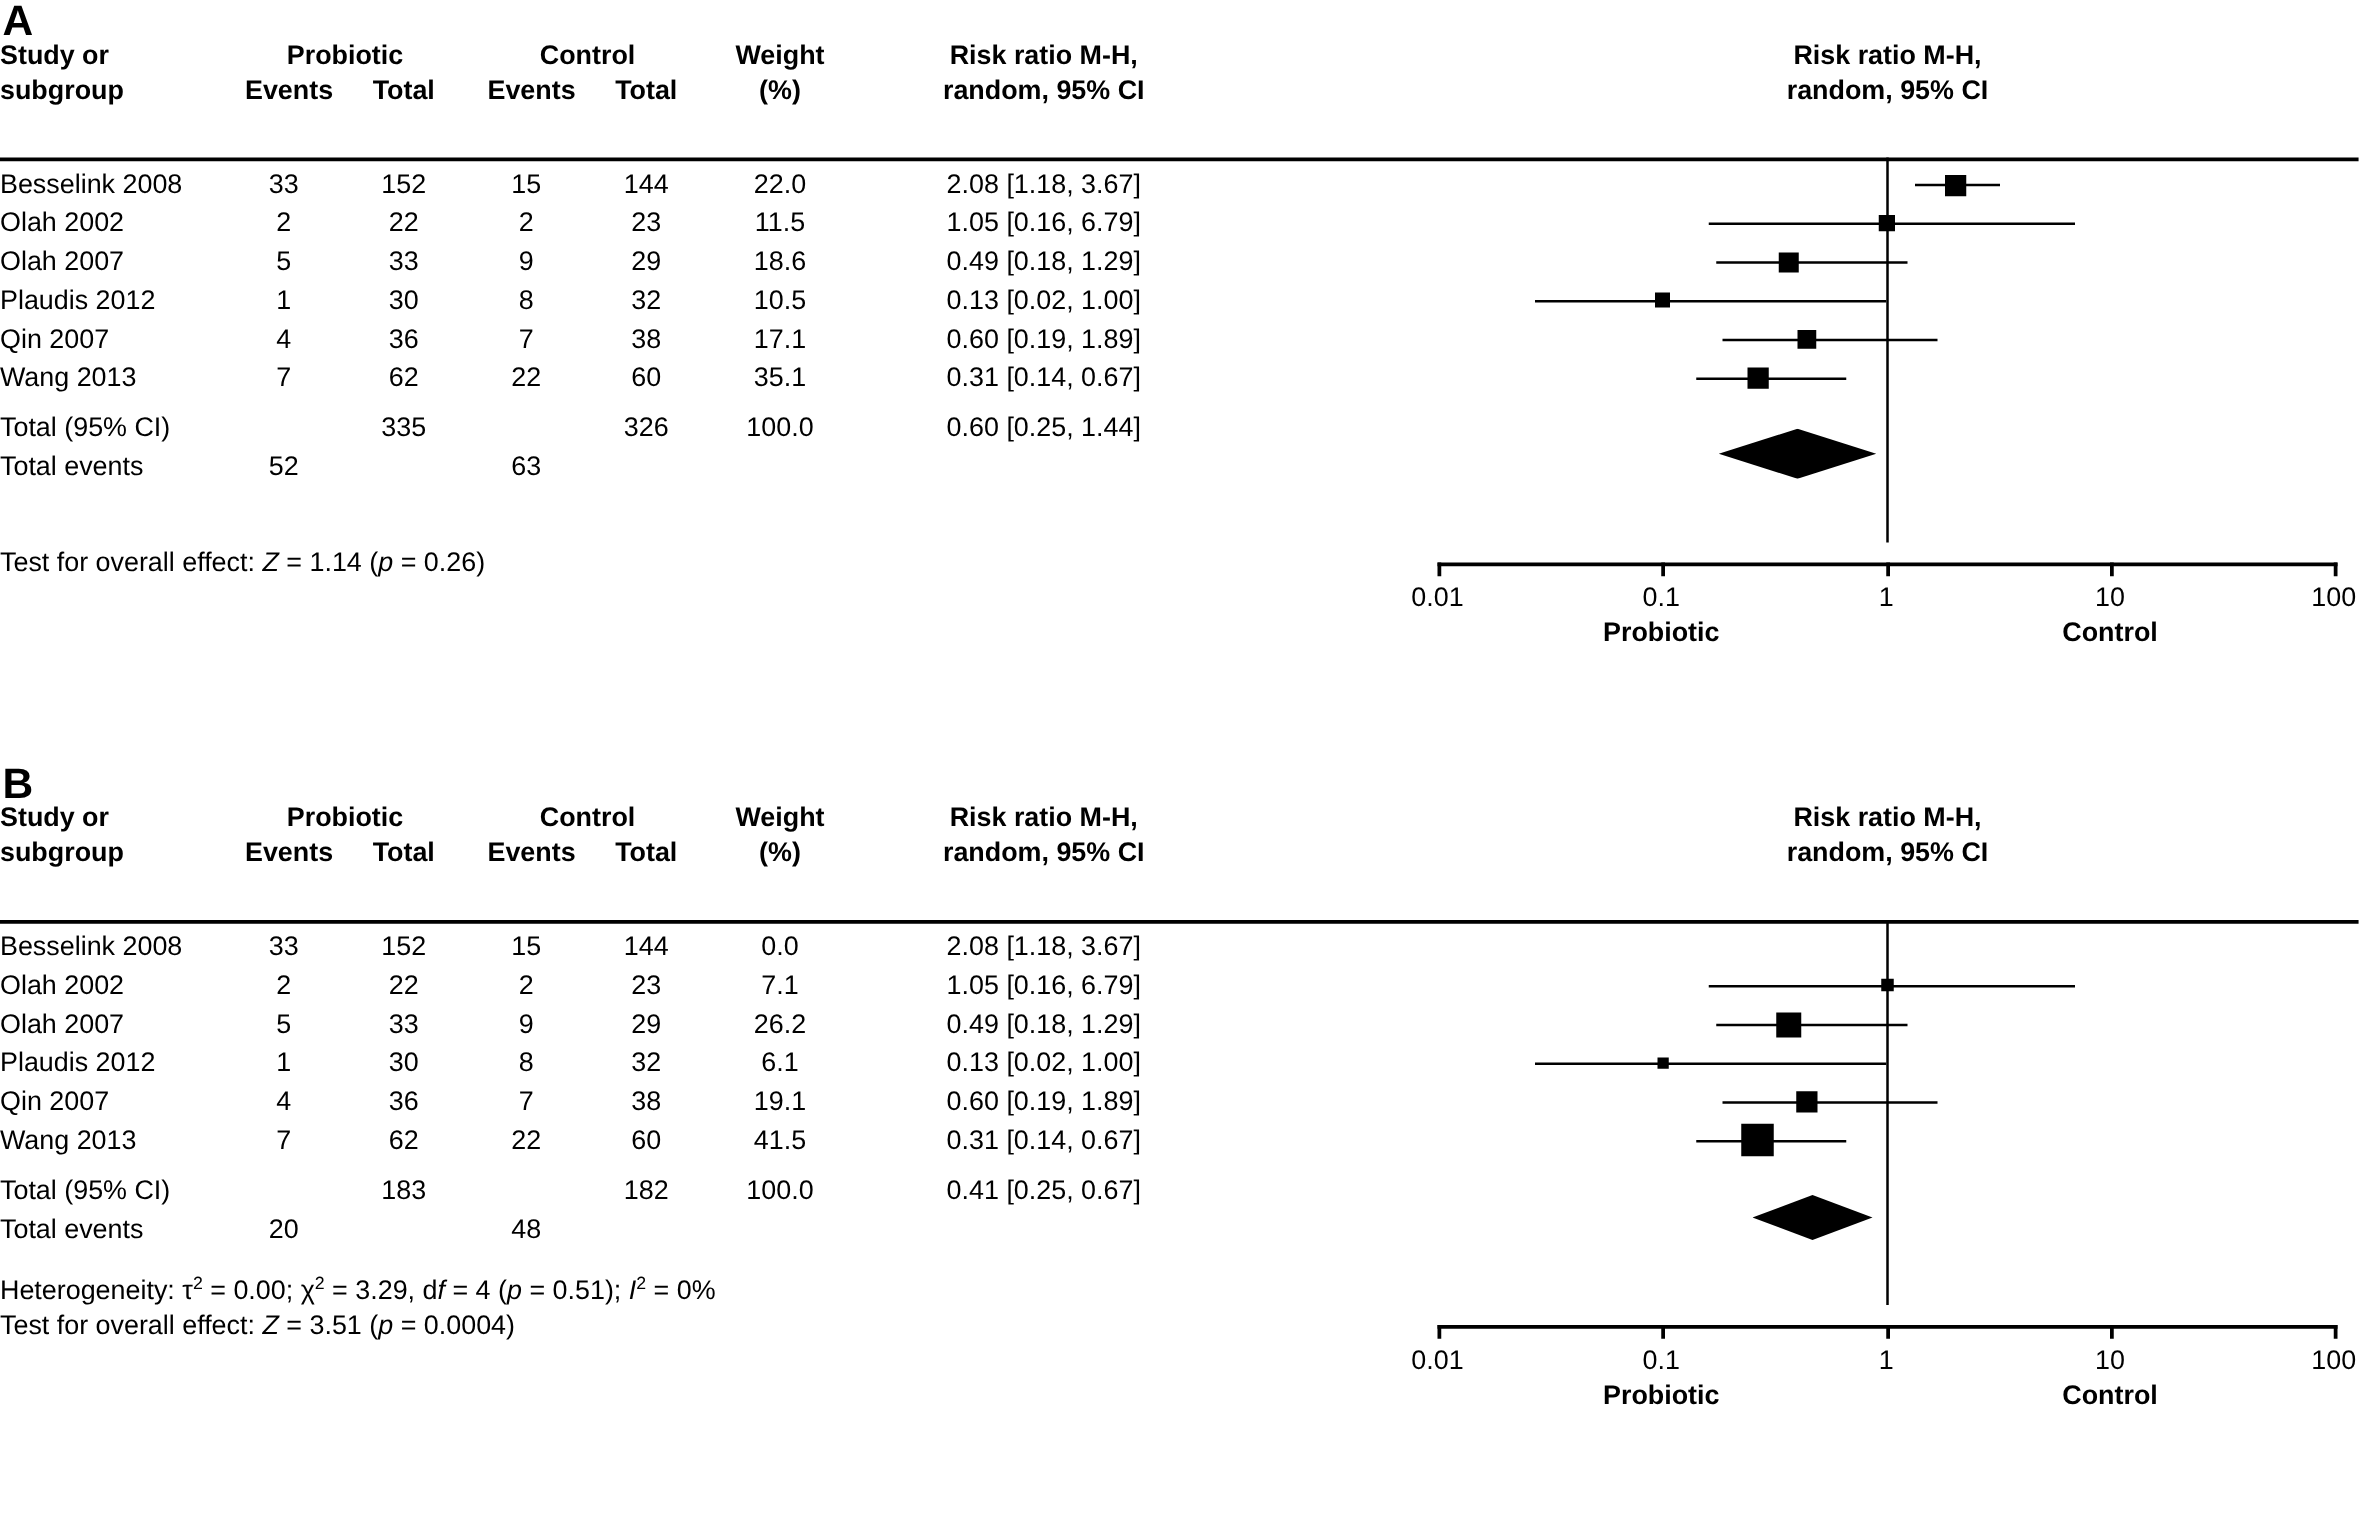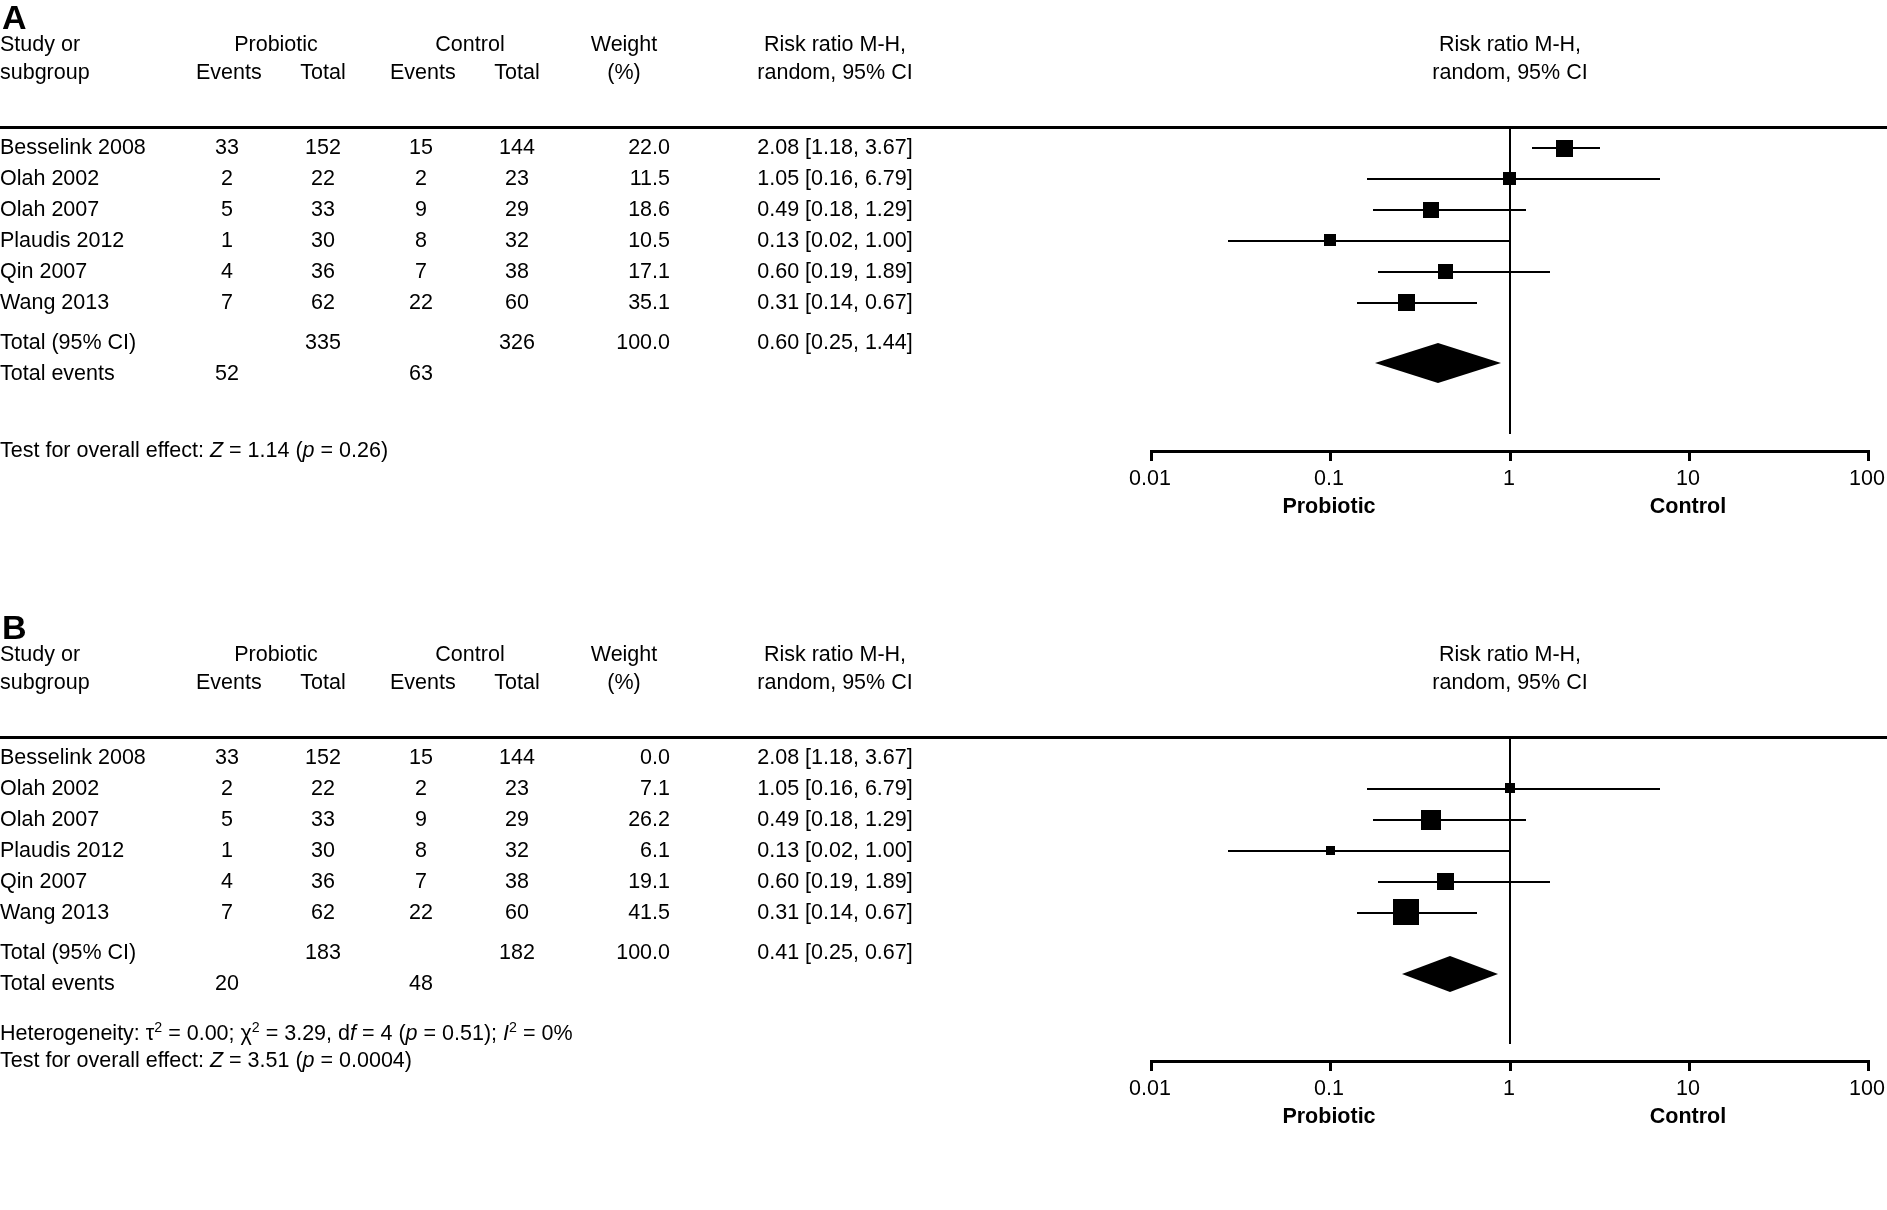--- a/index.html
+++ b/index.html
@@ -39,21 +39,21 @@
     top: 30px;
     width: 1130px;
   }
   .hrow {
     position: relative;
     height: 60px;
   }
   .hcell {
     position: absolute;
     font-size: 21.5px;
-    font-weight: normal;
+    font-weight: bold;
     line-height: 28px;
     white-space: nowrap;
   }
   .hcell.l2 { top: 28px; }
   .rule {
     position: absolute;
     left: 0;
     width: 1887px;
     height: 2.5px;
     background: #000;
@@ -69,21 +69,21 @@
     white-space: nowrap;
   }
   .cell.bold { font-weight: normal; }
 
   
   .c-study  { left: 0px;    text-align: center;  }
   .c-pe     { left: 196px;  width: 62px; text-align: center; }
   .c-pt     { left: 290px;  width: 66px; text-align: center; }
   .c-ce     { left: 390px;  width: 62px; text-align: center; }
   .c-ct     { left: 484px;  width: 66px; text-align: center; }
-  .c-w      { left: 578px;  width: 92px; text-align: right; }
+  .c-w      { left: 578px;  width: 92px; text-align: center; }
   .c-rr     { left: 700px;  width: 270px; text-align: center; }
 
   .hdr-study { left: 0px; }
   .hdr-prob  { left: 196px; width: 160px; text-align: center; }
   .hdr-ctrl  { left: 390px; width: 160px; text-align: center; }
   .hdr-wt    { left: 578px; width: 92px; text-align: center; }
   .hdr-rr    { left: 700px; width: 270px; text-align: center; }
   .hdr-plot  { left: 1150px; width: 720px; text-align: center; }
 
   .totals {

